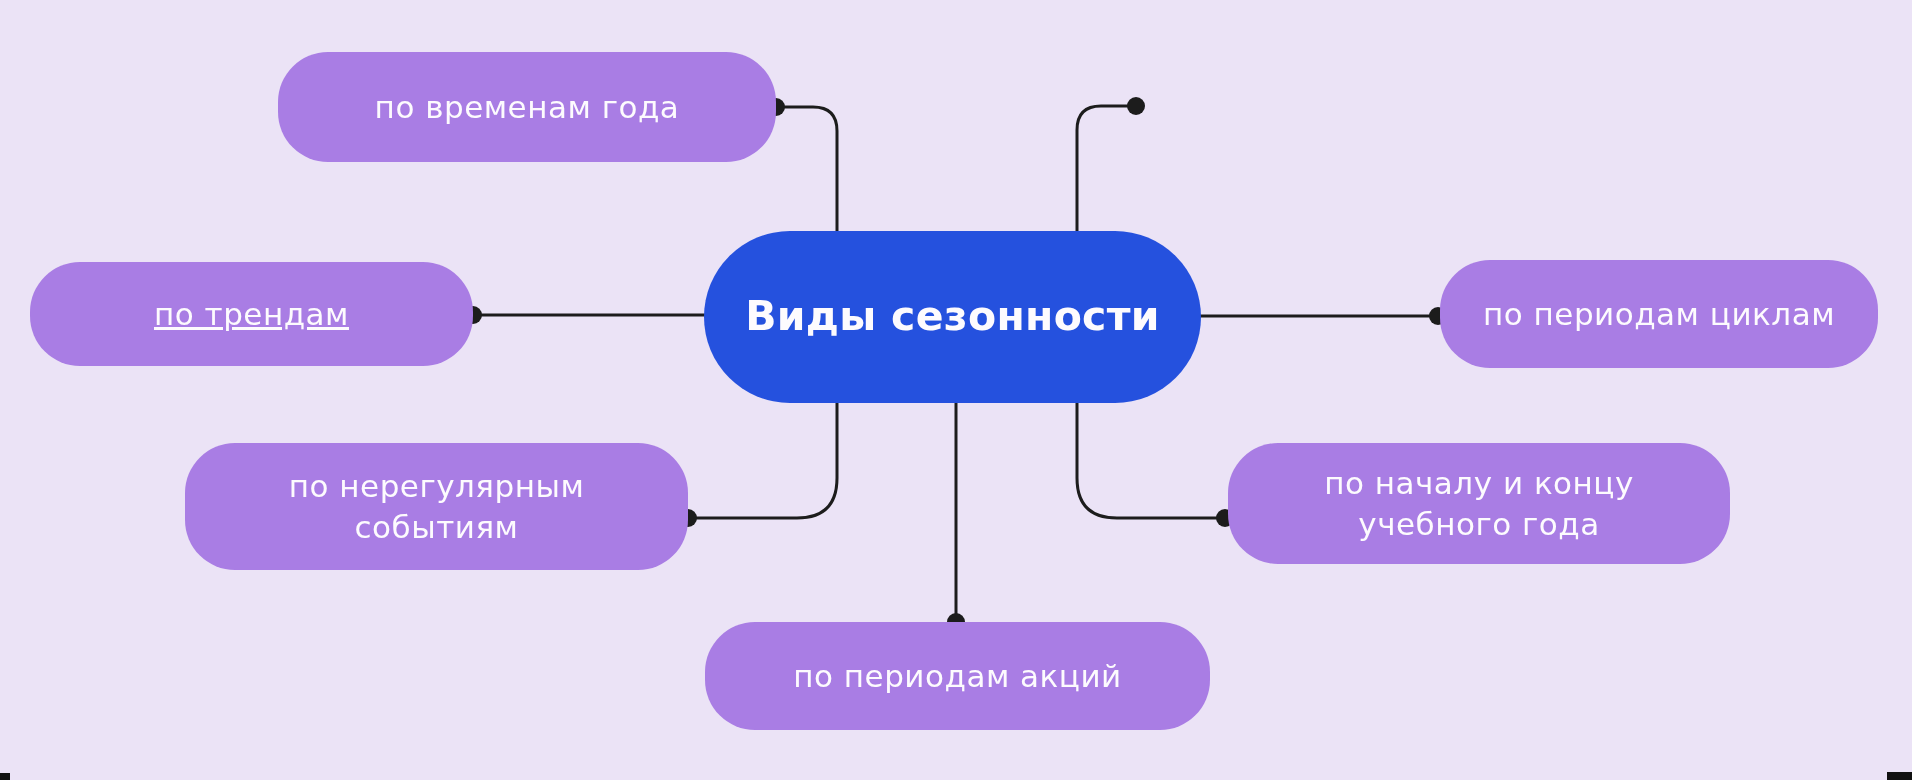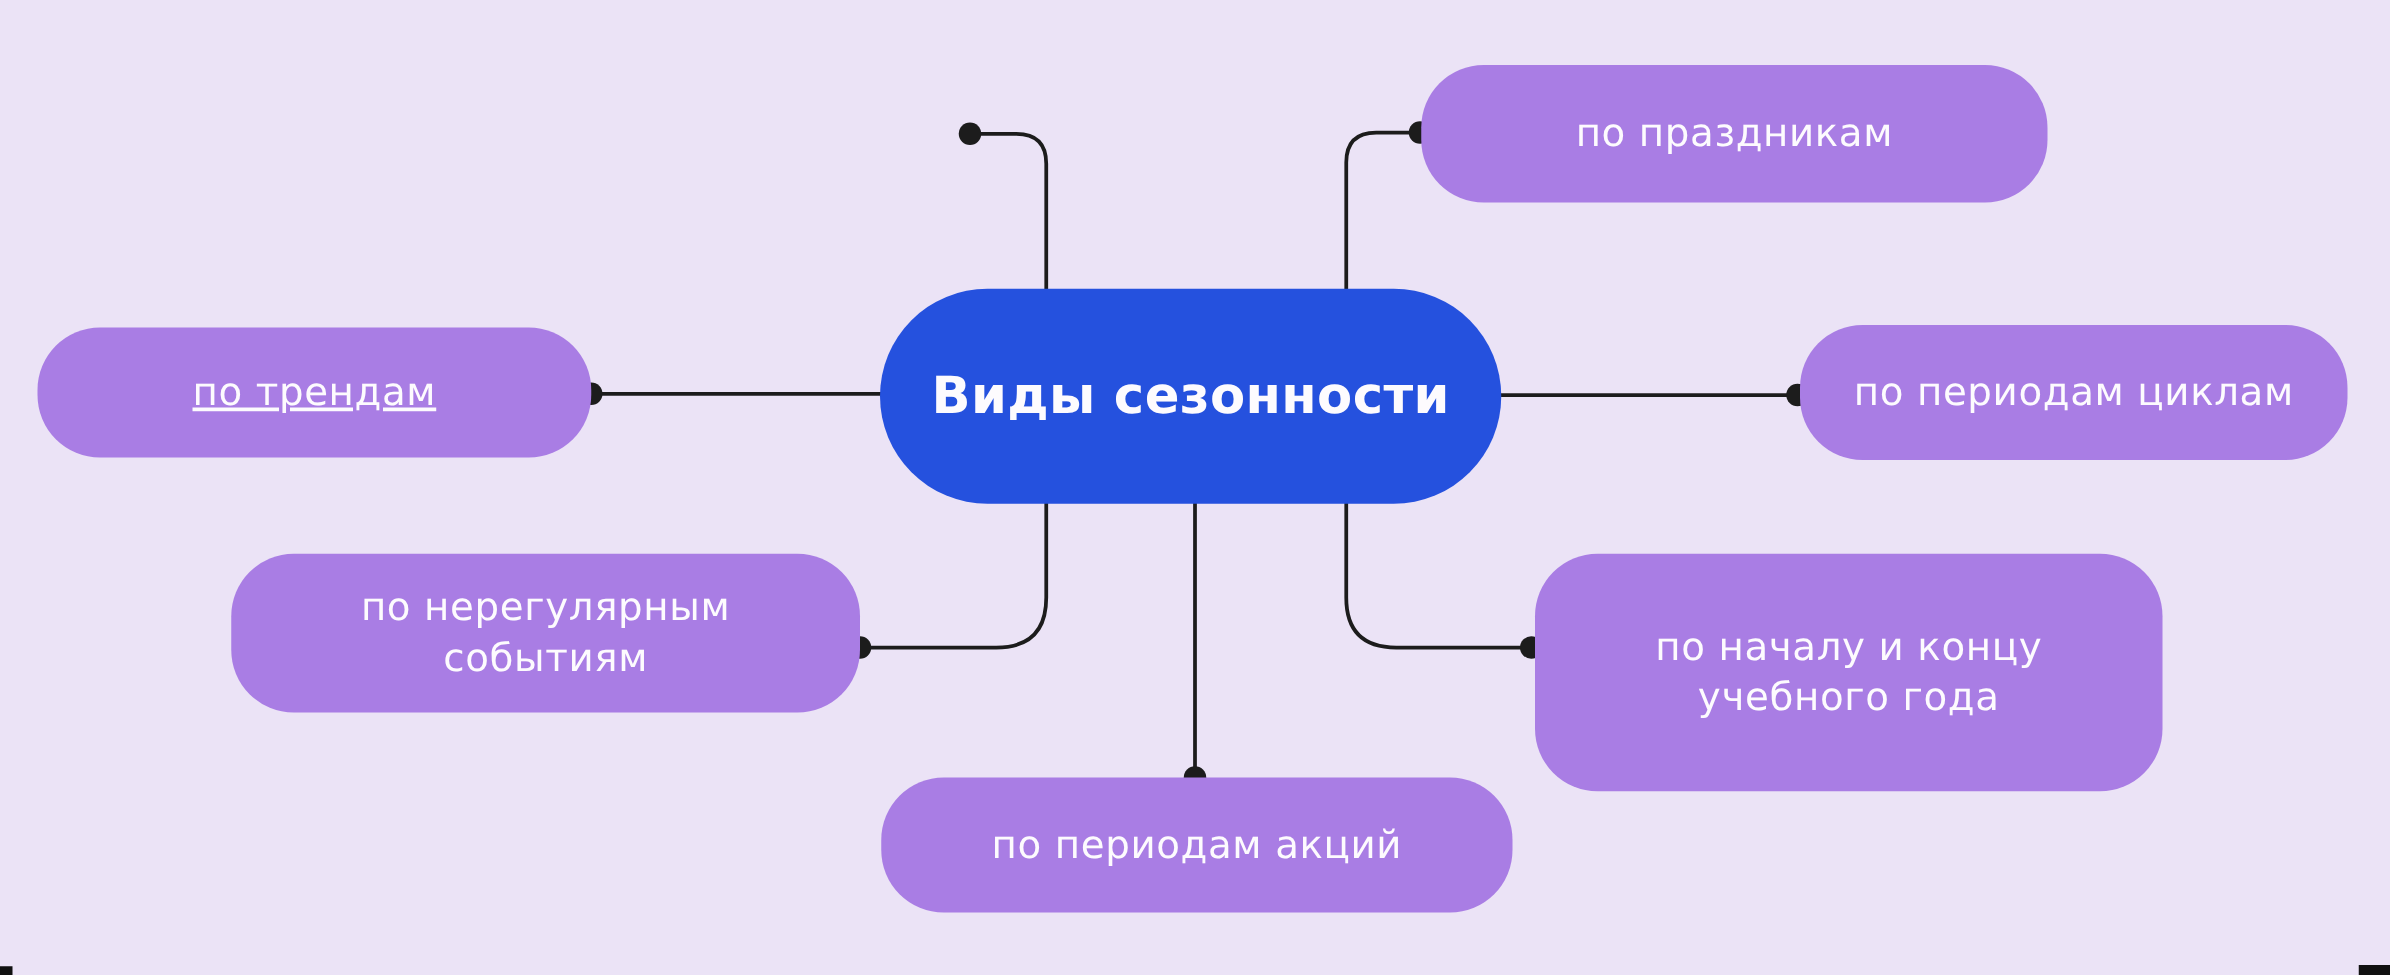--- a/index.html
+++ b/index.html
@@ -43,21 +43,21 @@
     font-weight: bold;
     letter-spacing: 0.3px;
   }
   
   .n-seasons      { left: 278px;  top: 52px;  width: 498px; height: 110px; }
   .n-holidays     { left: 1137px; top: 52px;  width: 501px; height: 110px; }
   .n-trends       { left: 30px;   top: 262px; width: 443px; height: 104px; text-decoration: underline; }
   .n-workcycles   { left: 1440px; top: 260px; width: 438px; height: 108px; }
   .n-irregular    { left: 185px;  top: 443px; width: 503px; height: 127px; }
   .n-irregular span { max-width: 400px; }
-  .n-schoolyear   { left: 1228px; top: 443px; width: 502px; height: 190px; }
+  .n-schoolyear   { left: 1228px; top: 443px; width: 502px; height: 121px; }
   .n-schoolyear span { max-width: 420px; }
   .n-promo        { left: 705px;  top: 622px; width: 505px; height: 108px; }
   .n-center       { left: 704px;  top: 231px; width: 497px; height: 172px; }
   .corner-mark {
     position: absolute;
     background: #111;
   }
   .corner-mark-left  { left: 0;      top: 773px; width: 10px; height: 7px; }
   .corner-mark-right { left: 1887px; top: 772px; width: 25px; height: 8px; }
 </style>
@@ -80,24 +80,24 @@
       <circle cx="776" cy="107" r="9"></circle>
       <circle cx="1136" cy="106" r="9"></circle>
       <circle cx="473" cy="315" r="9"></circle>
       <circle cx="1438" cy="316" r="9"></circle>
       <circle cx="688" cy="518" r="9"></circle>
       <circle cx="1225" cy="518" r="9"></circle>
       <circle cx="956" cy="622" r="9"></circle>
     </g>
   </svg>
 
+  <div class="node n-seasons">
+    <span>по временам года</span>
+  </div>
 
-  <div class="node n-holidays">
-    <span>по праздникам</span>
-  </div>
 
   <div class="node n-trends">
     <span>по трендам</span>
   </div>
 
   <div class="node n-workcycles">
     <span>по периодам циклам</span>
   </div>
 
   <div class="node n-irregular">

